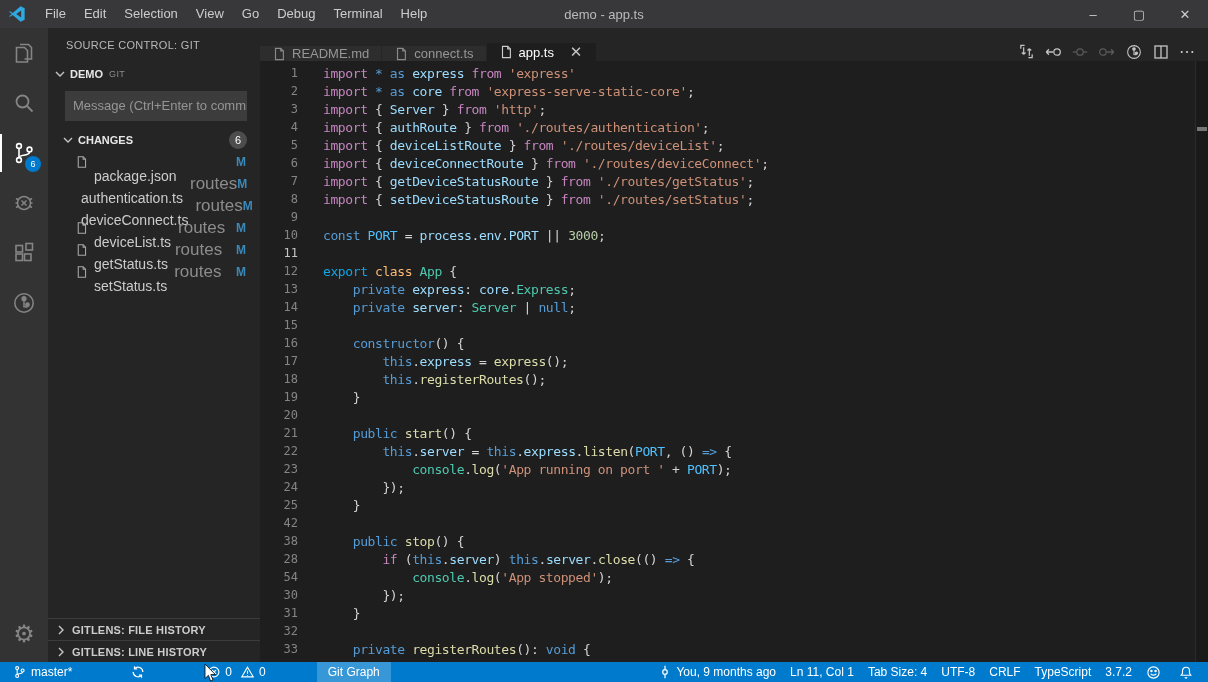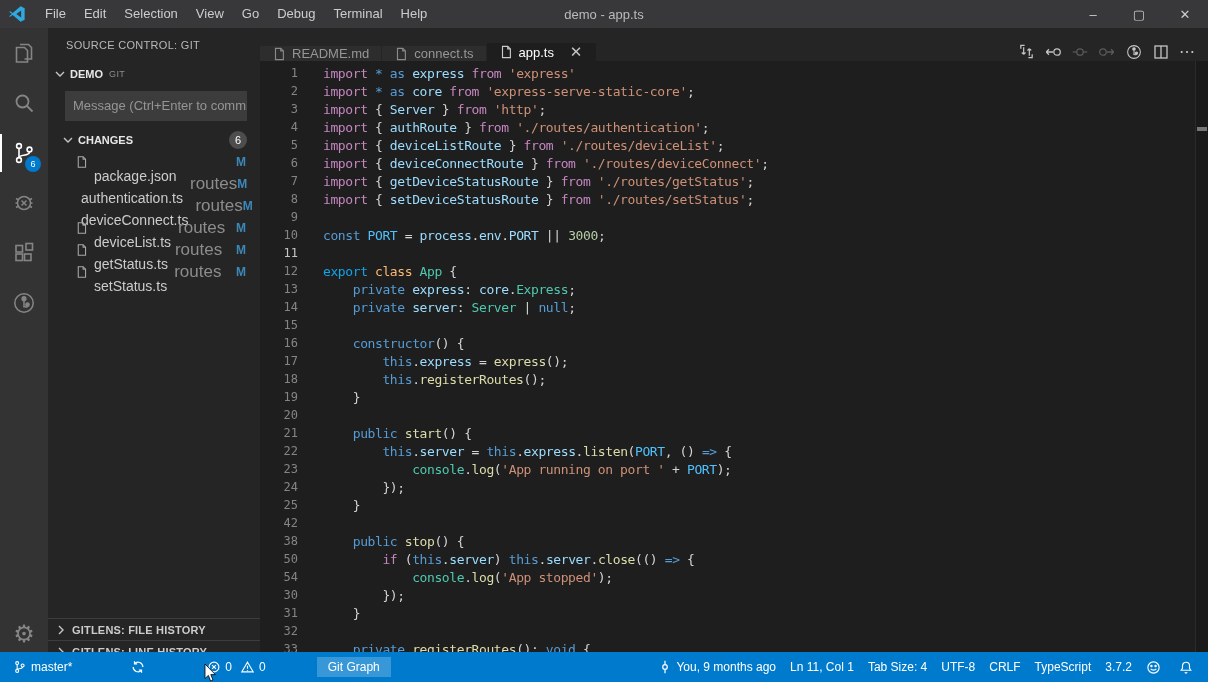--- a/index.html
+++ b/index.html
@@ -76,21 +76,21 @@
     font-family:"DejaVu Sans Mono", monospace; font-size:13px; letter-spacing:-0.4px; }
   .ln { width:38px; flex:0 0 auto; text-align:right; color:#858585; font-size:12px; letter-spacing:0; }
   .ln.active { color:#C6C6C6; }
   .code { margin-left:25px; white-space:pre; color:#D4D4D4; }
 
   .overview-ruler { position:absolute; top:0; right:0; width:13px; bottom:0; background:rgba(0,0,0,0.12);
     border-left:1px solid #2B2B2B; }
   .cursor-marker { position:absolute; top:66px; left:1px; right:1px; height:4px; background:#767676; }
 
   
-  .statusbar { position:absolute; left:0; right:0; bottom:0; height:30px; background:#007ACC;
+  .statusbar { position:absolute; left:0; right:0; bottom:0; height:20px; background:#007ACC;
     color:#FFFFFF; font-size:12px; display:flex; align-items:center; z-index:6;gap:44px; }
   .sb-item { display:flex; align-items:center; height:20px; padding:0 7px; white-space:nowrap; }
   .sb-icon { width:15px; height:15px; display:flex; align-items:center; justify-content:center; margin-right:4px; }
   .sb-icon.solo { margin-right:3px; }
   .sb-hover { background:rgba(255,255,255,0.22); }
   .sb-right { margin-left:auto; display:flex; align-items:center; height:20px; }
 
   .mouse-cursor { position:absolute; left:204px; top:664px; z-index:99; pointer-events:none; }
   svg { display:block; }
 </style>
@@ -440,21 +440,21 @@
           </div>
           <div class="code-row">
             <span class="ln">42</span>
             <span class="code"></span>
           </div>
           <div class="code-row">
             <span class="ln">38</span>
             <span class="code"><span style="color: rgb(212, 212, 212);">    </span><span style="color: rgb(86, 156, 214);">public </span><span style="color: rgb(220, 220, 170);">stop</span><span style="color: rgb(212, 212, 212);">() {</span></span>
           </div>
           <div class="code-row">
-            <span class="ln">50</span>
+            <span class="ln">28</span>
             <span class="code"><span style="color: rgb(212, 212, 212);">        </span><span style="color: rgb(197, 134, 192);">if </span><span style="color: rgb(212, 212, 212);">(</span><span style="color: rgb(86, 156, 214);">this</span><span style="color: rgb(212, 212, 212);">.</span><span style="color: rgb(156, 220, 254);">server</span><span style="color: rgb(212, 212, 212);">) </span><span style="color: rgb(86, 156, 214);">this</span><span style="color: rgb(212, 212, 212);">.</span><span style="color: rgb(156, 220, 254);">server</span><span style="color: rgb(212, 212, 212);">.</span><span style="color: rgb(220, 220, 170);">close</span><span style="color: rgb(212, 212, 212);">(() </span><span style="color: rgb(86, 156, 214);">=&gt;</span><span style="color: rgb(212, 212, 212);"> {</span></span>
           </div>
           <div class="code-row">
             <span class="ln">54</span>
             <span class="code"><span style="color: rgb(212, 212, 212);">            </span><span style="color: rgb(78, 201, 176);">console</span><span style="color: rgb(212, 212, 212);">.</span><span style="color: rgb(220, 220, 170);">log</span><span style="color: rgb(212, 212, 212);">(</span><span style="color: rgb(206, 145, 120);">'App stopped'</span><span style="color: rgb(212, 212, 212);">);</span></span>
           </div>
           <div class="code-row">
             <span class="ln">30</span>
             <span class="code"><span style="color: rgb(212, 212, 212);">        });</span></span>
           </div>

